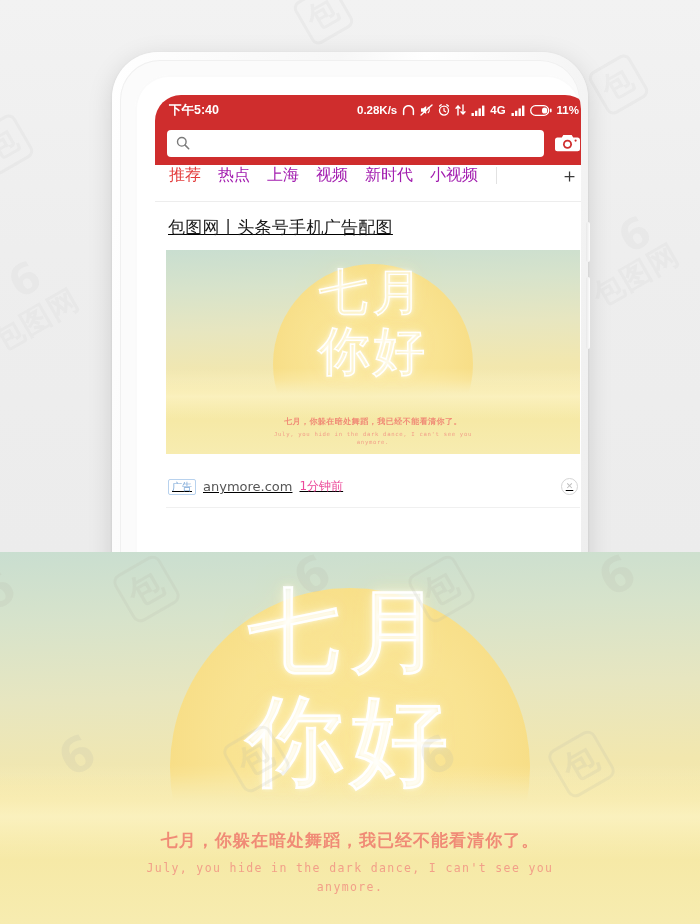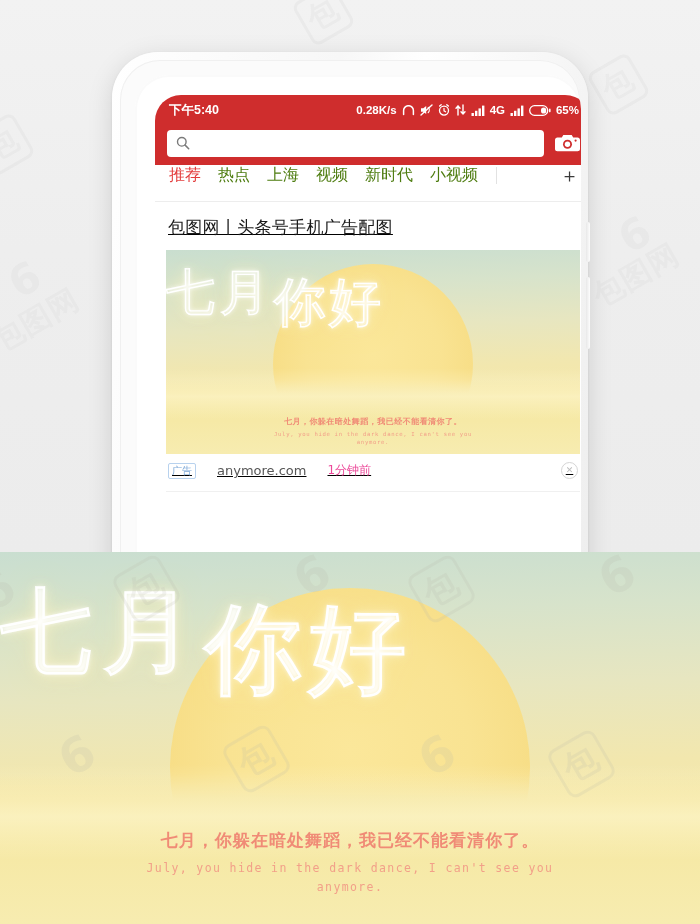--- a/index.html
+++ b/index.html
@@ -88,21 +88,21 @@
   }
   .cam-btn{width:27px;height:24px;display:flex;align-items:center;justify-content:center;}
 
   
   .tabs{
     height:37px;background:#ffffff;display:flex;align-items:center;
     padding:0 10px 16px 14px;box-sizing:border-box;
     border-bottom:1px solid #ededed;position:relative;
   }
   .tab{
-    font-size:16px;color:#4d7c0f;margin-right:17px;white-space:nowrap;
+    font-size:16px;color:#a21caf;margin-right:17px;white-space:nowrap;
     font-family:"DejaVu Sans",sans-serif;
   }
   .tab.active{color:#e33d3d;}
   .tab-sep{
     width:1px;height:17px;background:#e2e2e2;margin:0 9px 0 1px;
   }
   .tab-plus{
     font-size:19px;color:#3a3a3a;line-height:1;margin-left:auto;padding-right:2px;
   }
 
@@ -110,21 +110,21 @@
   .feed{padding:0 11px;box-sizing:border-box;text-decoration:underline;}
   .feed-title{
     font-size:17px;color:#1a1a1a;padding:14px 2px 11px 2px;
     font-family:"DejaVu Sans",sans-serif;letter-spacing:.3px;
   }
   .ad-img{
     position:relative;width:100%;height:204px;overflow:hidden;
     background:#e9e7c8;
   }
   .feed-footer{
-    display:flex;align-items:center;gap:21px;padding:8px 2px 12px 2px;
+    display:flex;align-items:center;gap:7px;padding:24px 2px 12px 2px;
     border-bottom:1px solid #f0f0f0;
   }
   .ad-badge{
     font-size:10px;color:#7ba7d7;border:1px solid #b8d2ee;border-radius:2px;
     padding:0px 3px 1px 3px;line-height:1.3;
     font-family:"DejaVu Sans",sans-serif;
   }
   .ad-src{font-size:13px;color:#565656;font-family:"DejaVu Sans",sans-serif;}
   .ad-time{font-size:12px;color:#ec4899;font-family:"DejaVu Sans",sans-serif;}
   .ad-close{
@@ -145,21 +145,21 @@
     filter:blur(.3px);
   }
   .poster .ground{
     position:absolute;left:0;right:0;bottom:0;
     background:linear-gradient(180deg,rgba(246,232,164,0) 0%,#f4e49c 18%,#f6e9a6 55%,#f7ecb0 100%);
   }
   .poster .haze{
     position:absolute;left:0;right:0;
     background:linear-gradient(180deg,rgba(255,252,228,0) 0%,rgba(255,250,215,.55) 55%,rgba(255,250,215,0) 100%);
   }
-  .neon{position:absolute;left:0;right:0;display:flex;flex-direction:row;}
+  .neon{position:absolute;left:0;right:0;display:flex;flex-direction:column;align-items:center;}
   .neon-line{
     color:#ffffff;font-weight:normal;letter-spacing:.08em;
     font-family:"DejaVu Sans",sans-serif;
     -webkit-text-stroke:1.6px #ffffff;
     color:transparent;
     text-shadow:
       0 0 5px rgba(255,255,255,.95),
       0 0 13px rgba(255,248,210,.85),
       0 0 26px rgba(255,235,150,.55);
     white-space:nowrap;line-height:1;
@@ -263,21 +263,21 @@
                       <rect x="11" y="0.6" width="2.4" height="10.4" fill="#fff"></rect>
                     </svg>
                 </span>
                 <span class="sb-ico">
                   <svg width="22" height="11" viewBox="0 0 22 11">
                       <rect x="0.7" y="0.7" width="18" height="9.6" rx="4.8" stroke="#fff" stroke-width="1.3" fill="none"></rect>
                       <rect x="12" y="2.4" width="5.2" height="6.2" rx="2.6" fill="#fff"></rect>
                       <rect x="20" y="3.6" width="1.6" height="3.8" rx="0.8" fill="#fff"></rect>
                     </svg>
                 </span>
-                <span>65%</span>
+                <span>11%</span>
               </span>
             </div>
 
             <div class="searchrow">
               <div class="searchbox">
                 <span>
                   <svg width="14" height="14" viewBox="0 0 14 14">
                       <circle cx="5.8" cy="5.8" r="4.3" stroke="#7a7a7a" stroke-width="1.4" fill="none"></circle>
                       <path d="M9.1 9.1l3.6 3.6" stroke="#7a7a7a" stroke-width="1.5" stroke-linecap="round"></path>
                     </svg>

